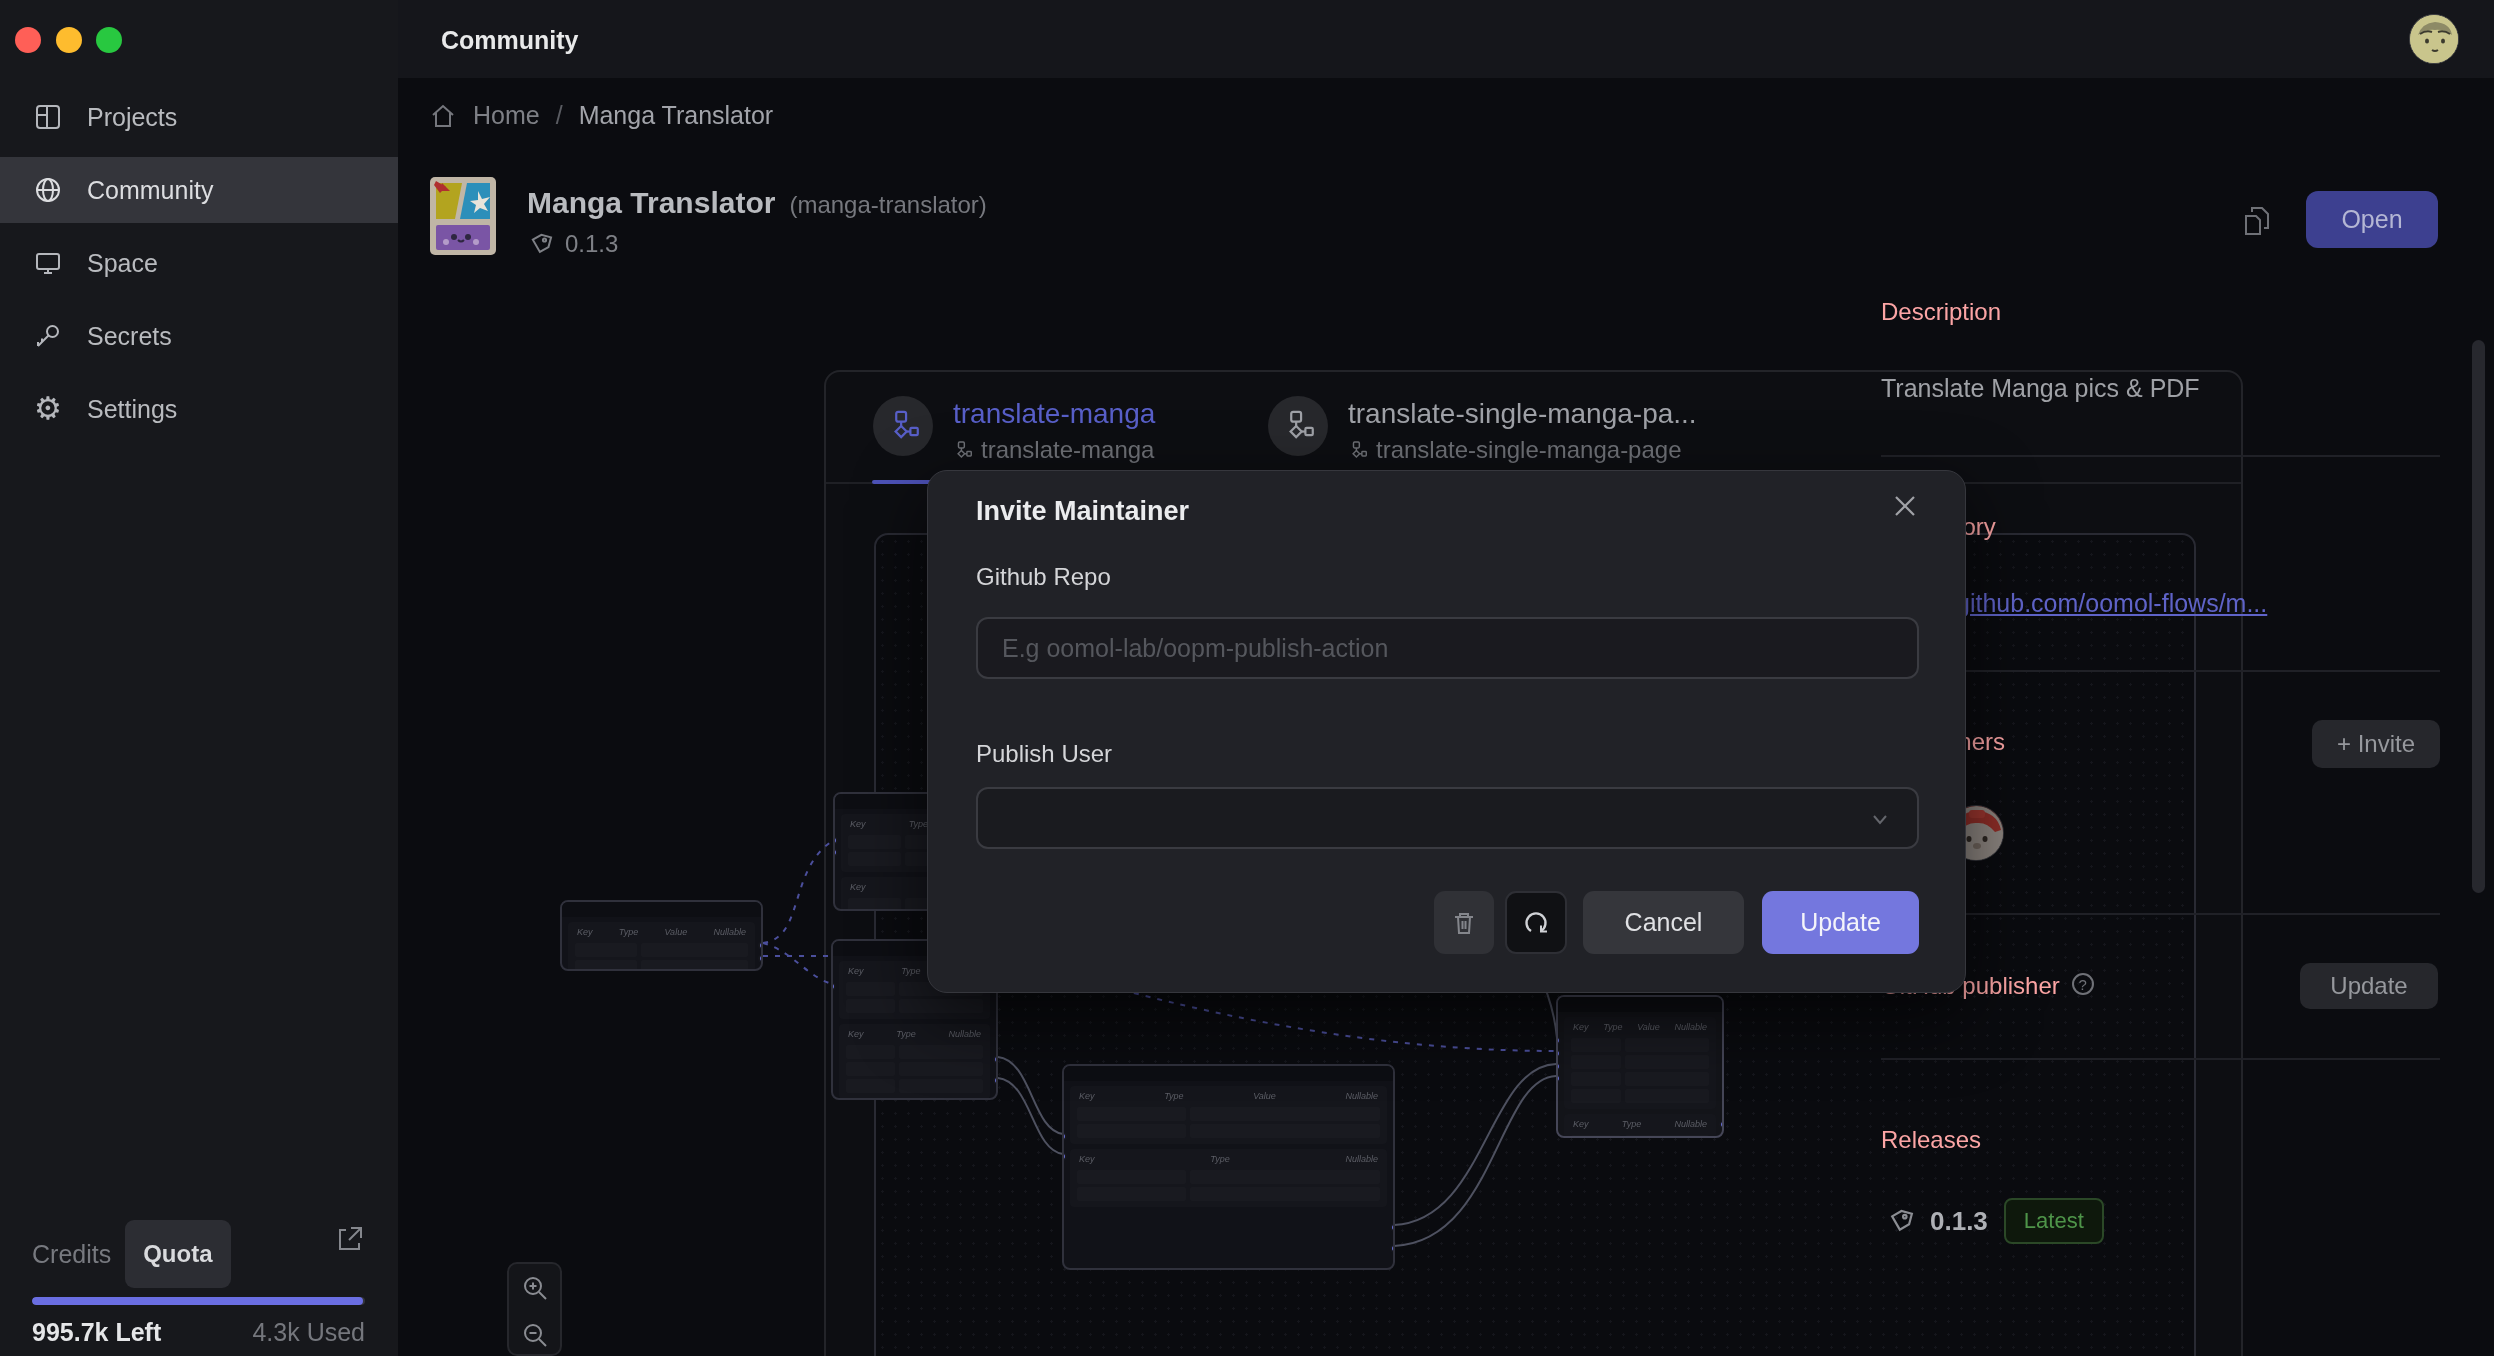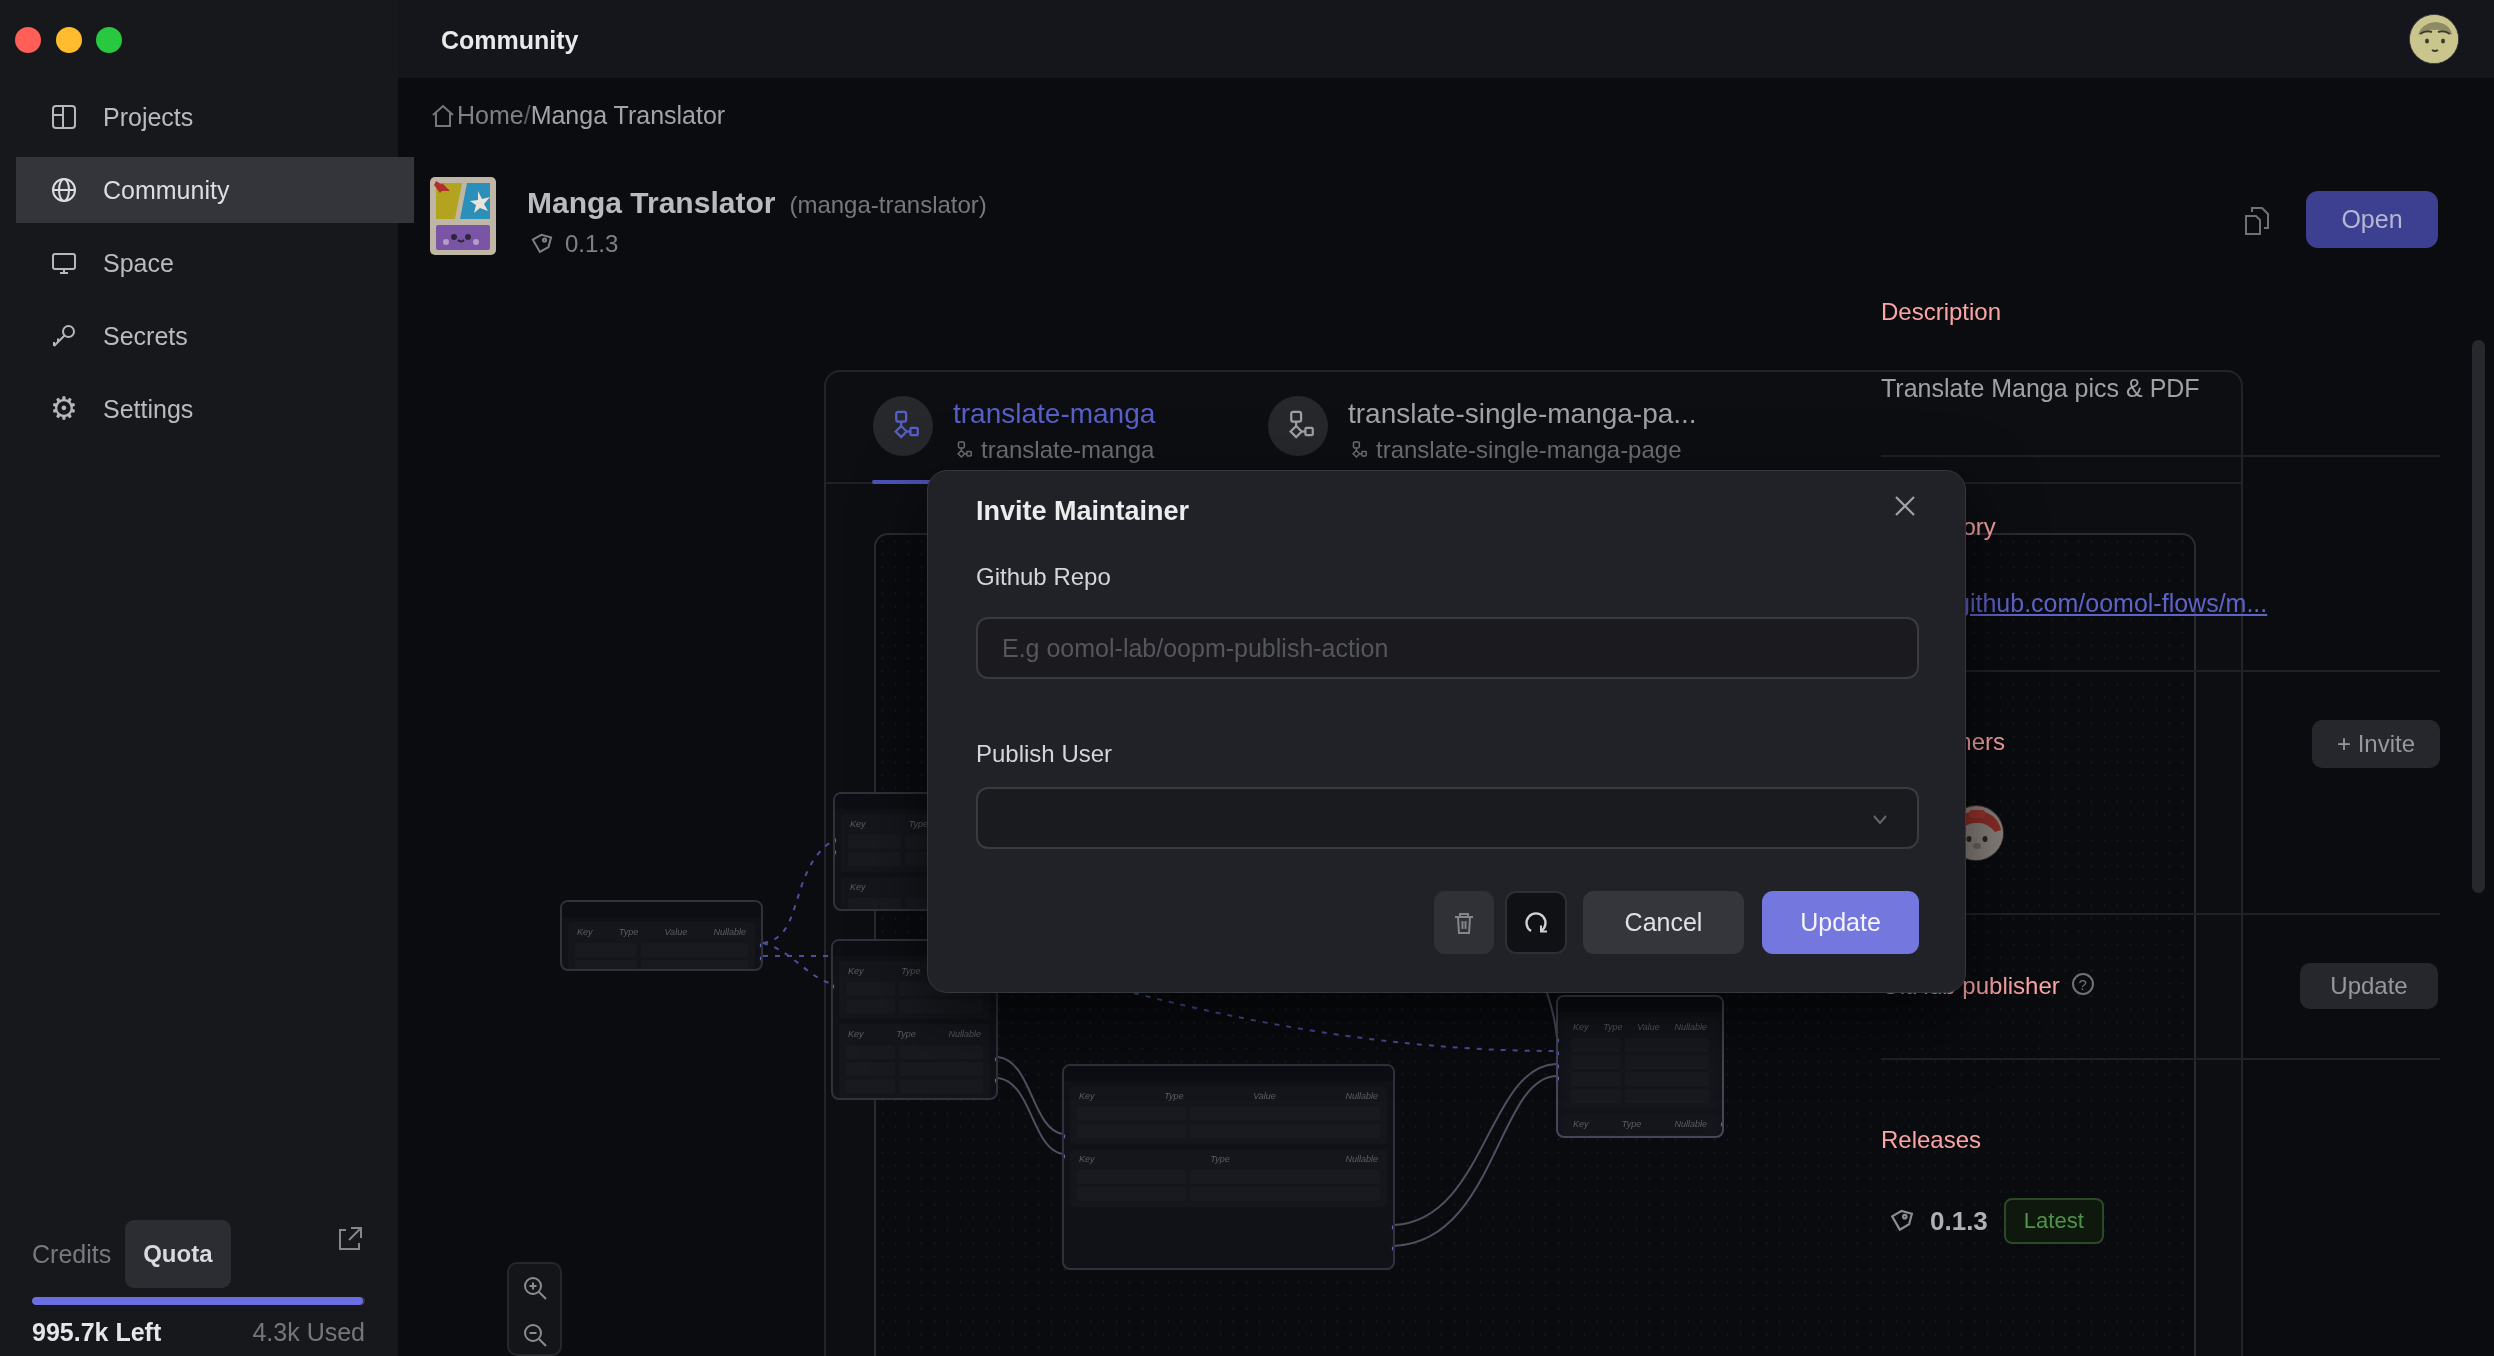--- a/index.html
+++ b/index.html
@@ -3,21 +3,21 @@
 <meta charset="utf-8">
 <style>
   * { margin:0; padding:0; box-sizing:border-box; }
   html,body { width:2494px; height:1356px; overflow:hidden; background:#0b0c10;
     font-family:"Liberation Sans","DejaVu Sans",sans-serif; }
   svg { display:block; }
 
   
   .sidebar { position:absolute; left:0; top:0; width:398px; height:1356px; background:#17181c; z-index:10; }
   .traffic { position:absolute; top:27px; width:26px; height:26px; border-radius:50%; }
-  .nav { position:absolute; top:84px; left:16px; width:398px; }
+  .nav { position:absolute; top:84px; left:0; width:398px; }
   .nav-item { height:66px; margin-bottom:7px; display:flex; align-items:center; padding-left:33px; gap:24px;
     color:#b9bbbf; font-size:25px; cursor:pointer; }
   .nav-item.active { background:#34353b; color:#dcdde0; }
   .nav-ic { width:30px; height:30px; display:flex; align-items:center; justify-content:center; }
   .gear-glyph { font-size:31px; line-height:30px; color:#b5b7bc; }
 
   .credits { position:absolute; left:0; bottom:0; width:398px; height:150px; }
   .credits-row1 { position:absolute; left:32px; top:14px; display:flex; align-items:center; gap:14px; }
   .credits-label { color:#77797f; font-size:25px; }
   .quota-pill { background:#2c2d33; color:#d9dadd; font-size:24px; font-weight:bold; padding:20px 18px; border-radius:9px; }
@@ -30,21 +30,21 @@
 
   
   .topbar { position:absolute; left:398px; top:0; width:2096px; height:78px; background:#15161b; z-index:9; }
   .topbar-title { position:absolute; left:43px; top:26px; color:#e8e9ea; font-size:25px; font-weight:bold; }
   .avatar-top { position:absolute; right:35px; top:14px; width:50px; height:50px; border-radius:50%; overflow:hidden;
     background:#c9c58c; border:1px solid #3a3b40; }
 
   
   .content { position:absolute; left:398px; top:78px; width:2096px; height:1278px; background:#0b0c10; }
 
-  .breadcrumb { position:absolute; left:31px; top:23px; display:flex; align-items:center; font-size:25px;text-align:right; }
+  .breadcrumb { position:absolute; left:31px; top:23px; display:flex; align-items:center; gap:16px; font-size:25px;text-align:right; }
   .bc-home { color:#7e8086; }
   .bc-sep { color:#5a5c62; }
   .bc-cur { color:#a2a4aa; }
 
   .pkg-icon { position:absolute; left:32px; top:99px; width:66px; height:78px; }
   .pkg-titlerow { position:absolute; left:129px; top:108px; display:flex; align-items:baseline; gap:14px; }
   .pkg-name { color:#b9bbbf; font-size:30px; font-weight:bold; }
   .pkg-slug { color:#76787e; font-size:24px; }
   .pkg-verrow { position:absolute; left:131px; top:152px; display:flex; align-items:center; gap:12px; color:#7e8086; font-size:24px; }
   .copy-btn { position:absolute; left:1842px; top:125px; width:34px; height:34px; cursor:pointer; }

